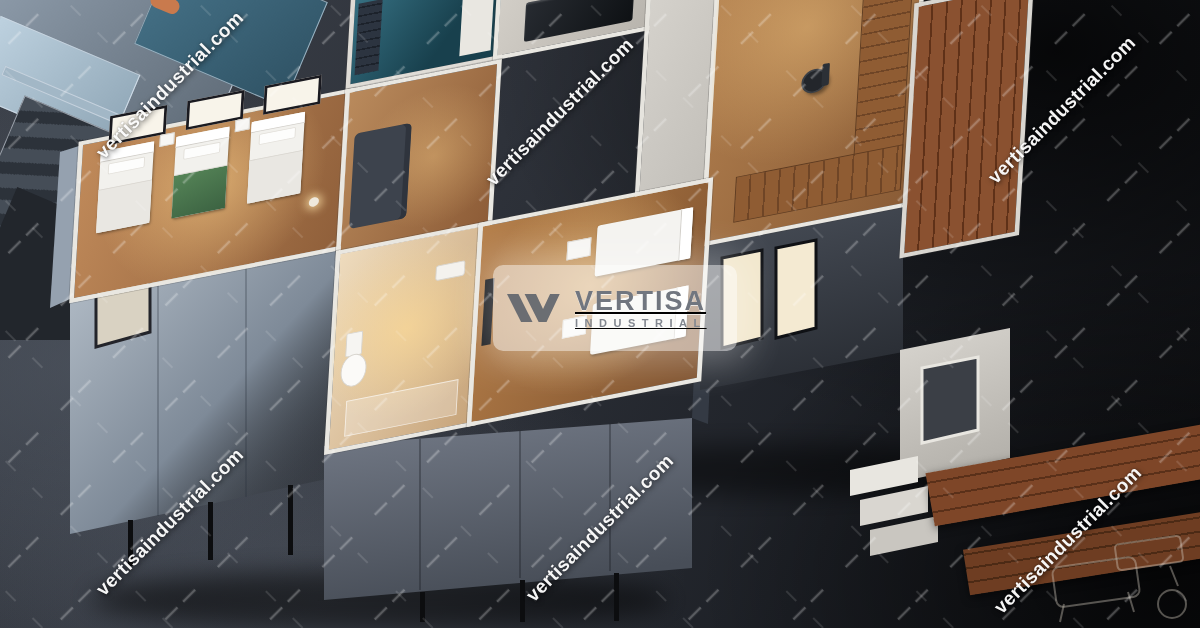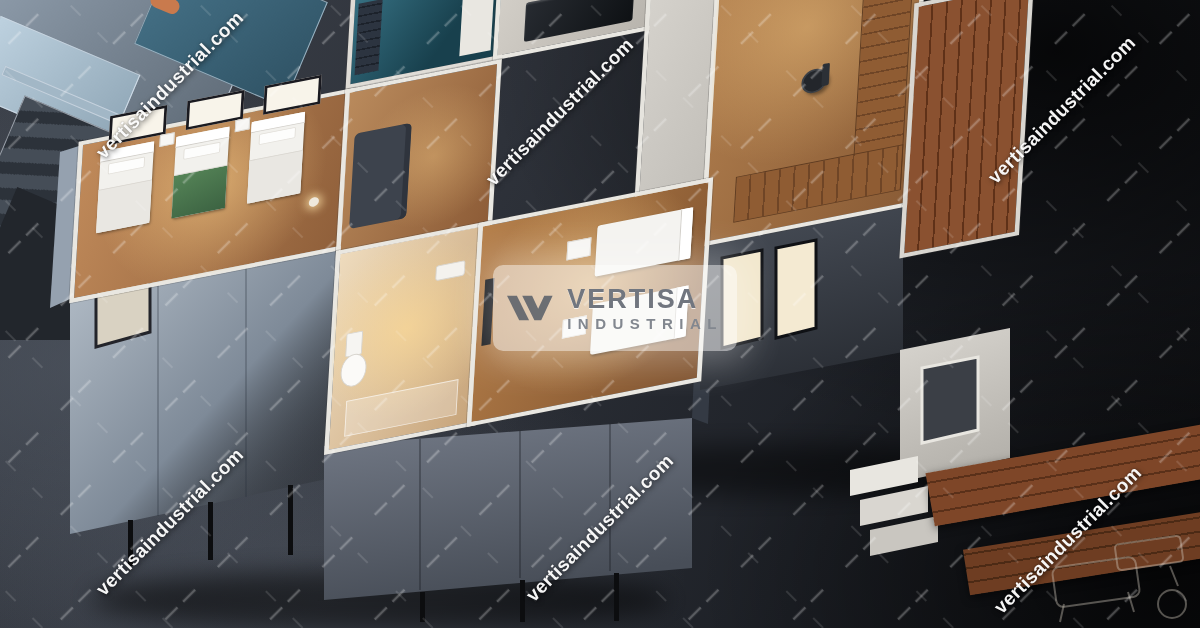--- a/index.html
+++ b/index.html
@@ -30,25 +30,25 @@
   .bedH{position:absolute;background:#f4f3f0;border-radius:3px;box-shadow:1px 2px 3px rgba(0,0,0,0.35);}
   .bedH .headR{position:absolute;right:0;top:0;bottom:0;width:12px;background:#ffffff;border-left:1px solid #cfccc6;}
   .nst{position:absolute;background:#f7f6f3;border:1px solid #d8d5cf;}
   
   .wm{position:absolute;transform:translate(-50%,-50%) rotate(-45deg);white-space:nowrap;
       color:rgba(255,255,255,0.96);font-weight:700;font-size:19px;letter-spacing:0.4px;
       text-shadow:0 2px 5px rgba(0,0,0,0.55),0 0 2px rgba(0,0,0,0.35);z-index:40;}
   .logo-plate{left:615px;top:308px;transform:translate(-50%,-50%);z-index:45;
       width:216px;height:66px;display:flex;align-items:center;gap:10px;padding:10px 14px;
       background:rgba(255,255,255,0.55);border-radius:10px;
-      box-shadow:0 0 36px 12px rgba(255,255,255,0.28);}
+      box-shadow:0 0 36px 12px rgba(255,255,255,0.28);text-decoration:underline;}
   .logo-text{display:flex;flex-direction:column;line-height:1;}
   .logo-brand{font-size:27px;font-weight:800;color:#71767f;letter-spacing:2px;
       text-shadow:0 1px 0 rgba(255,255,255,0.7);}
-  .logo-sub{font-size:15px;font-weight:700;color:#82878f;letter-spacing:6.5px;margin-top:3px;}
+  .logo-sub{font-size:11px;font-weight:700;color:#82878f;letter-spacing:6.5px;margin-top:3px;}
   .bench{position:absolute;z-index:6;box-shadow:0 3px 8px rgba(0,0,0,0.5);}
   svg{display:block;}
 </style>
 </head>
 <body>
 
 <div class="abs corner">
   <div style="left:-36px;top:-26px;width:270px;height:150px;transform:rotate(23deg);background:linear-gradient(115deg,#93a1b0,#5d6975);"></div>
   <div style="left:150px;top:-34px;width:160px;height:112px;transform:rotate(23deg);background:linear-gradient(120deg,#47748a,#2f5264);"></div>
   <div style="left:-22px;top:42px;width:150px;height:82px;transform:rotate(23deg);background:linear-gradient(115deg,#bdd1df,#8fa6b6);"></div>

